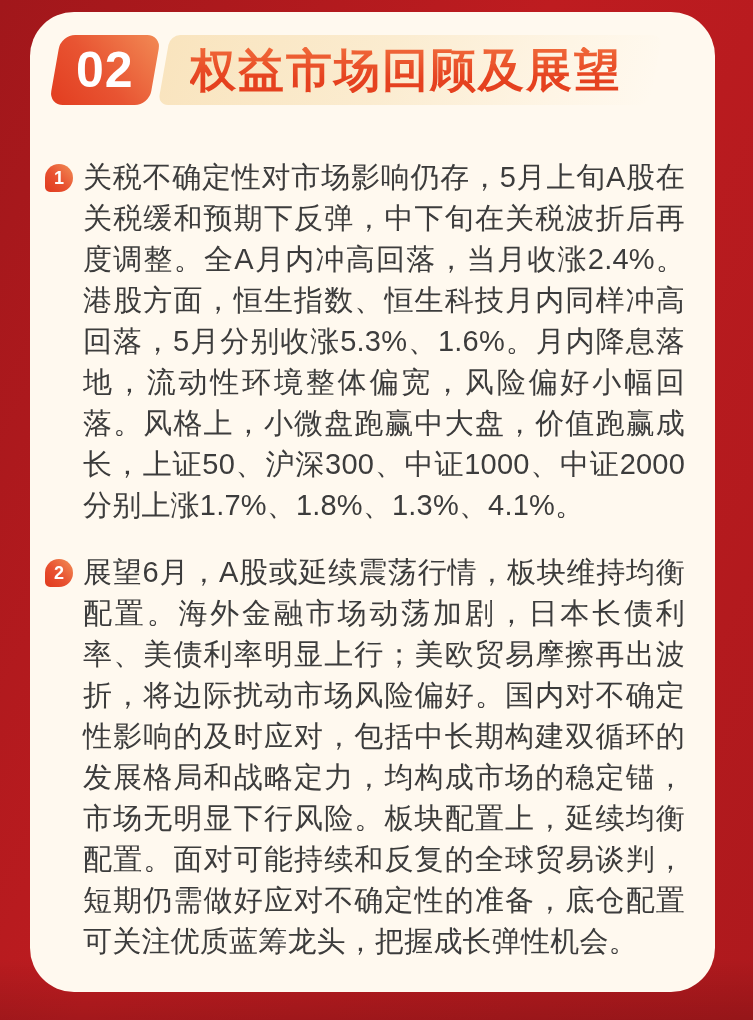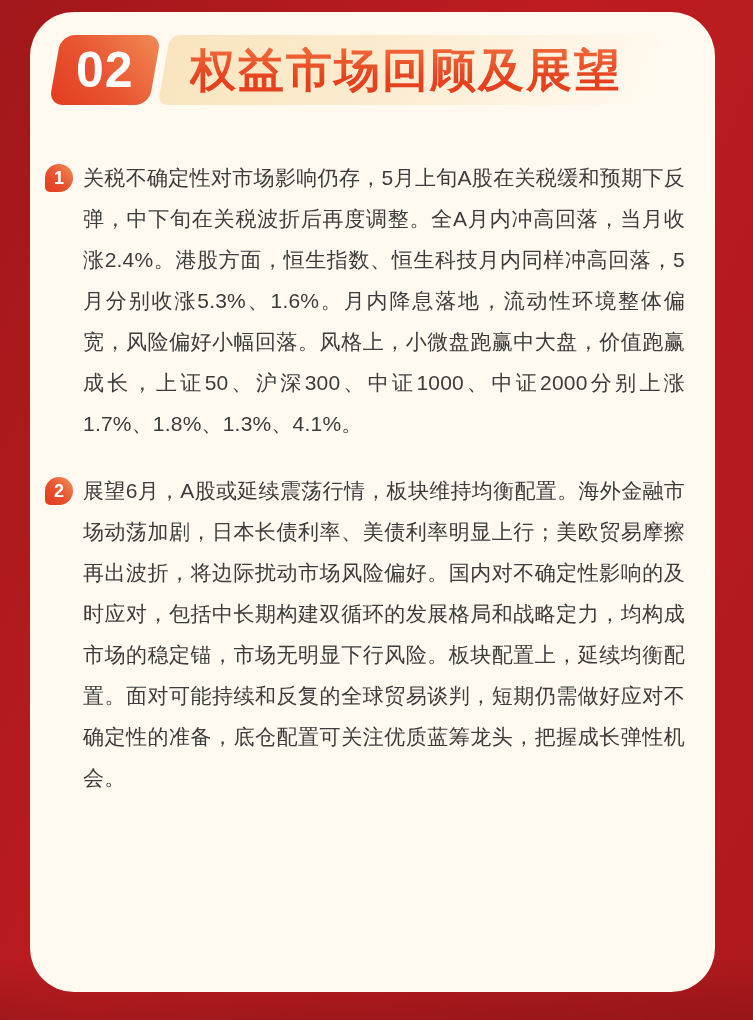--- a/index.html
+++ b/index.html
@@ -105,21 +105,21 @@
     align-items: center;
     justify-content: center;
   }
   .pbadge span {
     color: #FFFFFF;
     font-size: 18px;
     font-weight: 700;
     line-height: 1;
   }
   .ptext {
-    font-size: 21px;
+    font-size: 29px;
     line-height: 41px;
     color: #3C3C3C;
     text-align: justify;
     letter-spacing: 0.2px;
   }
 </style>
 </head>
 <body>
 
 <div class="card">

